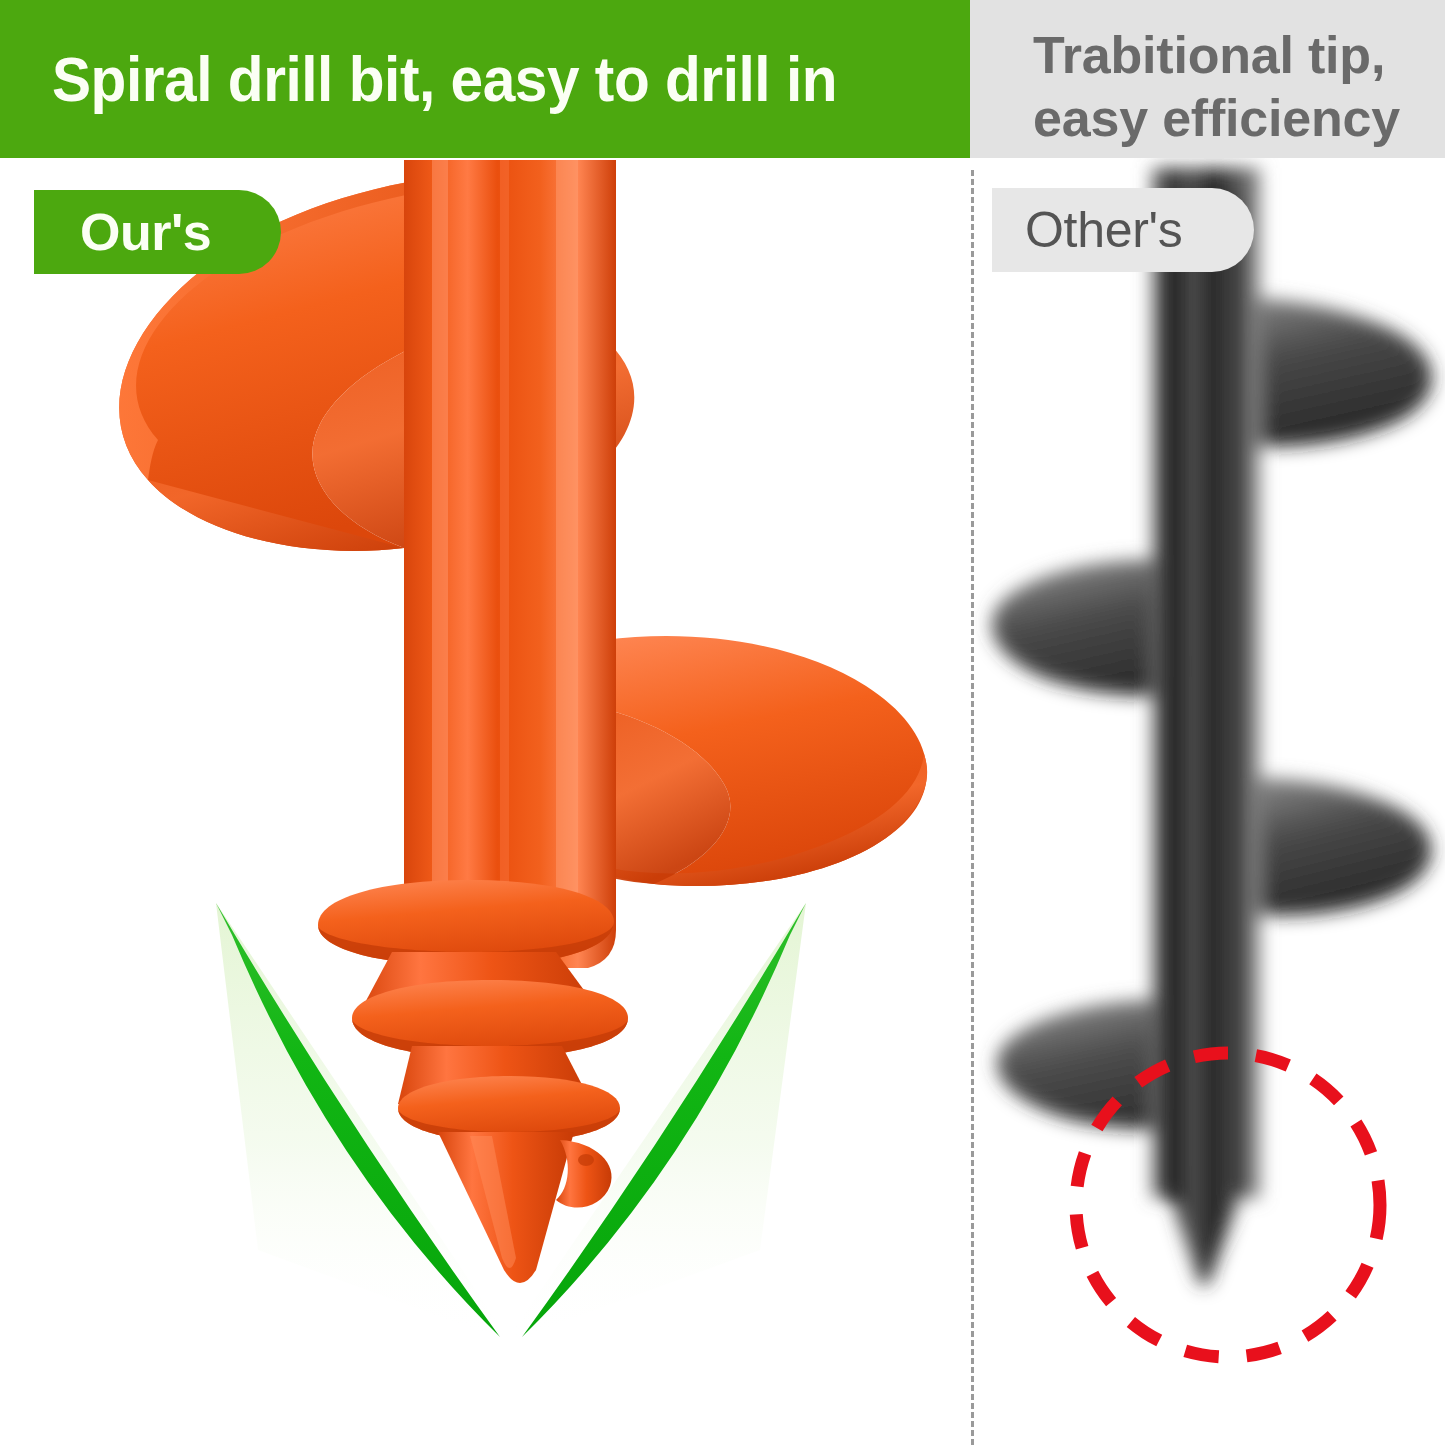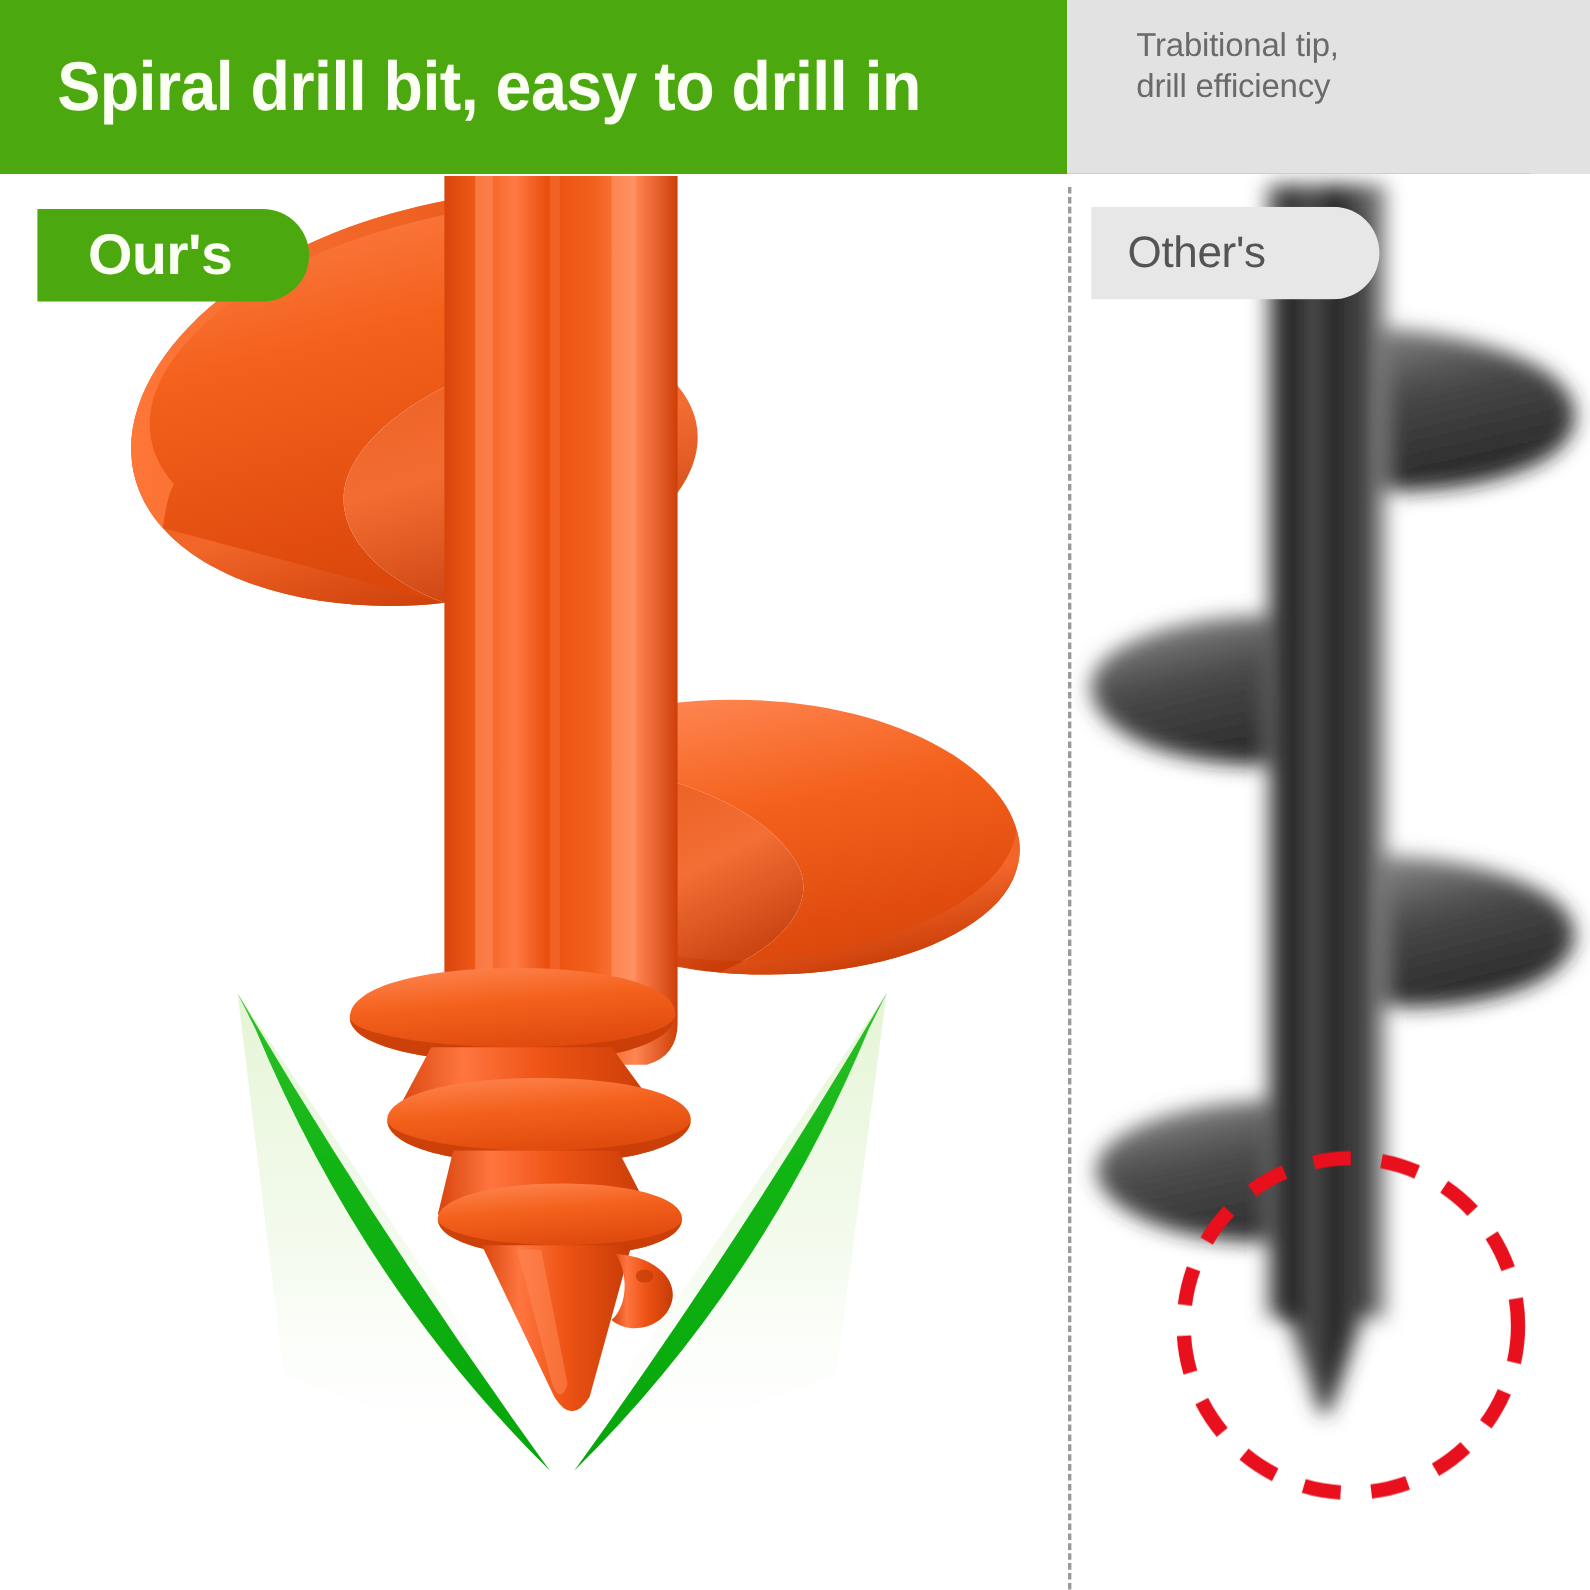--- a/index.html
+++ b/index.html
@@ -19,42 +19,42 @@
     position:absolute;left:52px;top:34px;width:900px;height:90px;
     display:flex;align-items:center;
     color:#fbfff4;font-size:63px;font-weight:bold;
     letter-spacing:-0.5px;line-height:1;
     font-family:"Liberation Sans","DejaVu Sans",sans-serif;
     transform:scaleX(0.93);transform-origin:left center;
     white-space:nowrap;
   }
   #title-right{
     position:absolute;left:1033px;top:24px;width:400px;
-    color:#6a6a6a;font-size:30px;font-weight:normal;line-height:1.22;
+    color:#6a6a6a;font-size:52px;font-weight:bold;line-height:1.22;
     letter-spacing:-0.2px;
   }
 
   
   .pill{
     position:absolute;height:84px;display:flex;align-items:center;
     border-radius:0 46px 46px 0;
   }
   #pill-ours{
     left:0;top:190px;width:247px;background:#4CA80F;
     padding-left:46px;box-sizing:border-box;margin-left:34px;
   }
   #pill-ours .pill-label{
     color:#fbfff4;font-size:52px;font-weight:bold;letter-spacing:-0.5px;
   }
   #pill-others{
     left:992px;top:188px;width:262px;background:#e7e7e7;
     padding-left:33px;box-sizing:border-box;
   }
   #pill-others .pill-label{
-    color:#545454;font-size:40px;font-weight:normal;letter-spacing:-0.3px;
+    color:#545454;font-size:50px;font-weight:normal;letter-spacing:-0.3px;
   }
 
   
   #divider{
     position:absolute;left:971px;top:170px;width:0;height:1275px;
     border-left:3px dashed #9a9a9a;
   }
 
   .svg-layer{position:absolute;left:0;top:0;width:1445px;height:1445px;
     pointer-events:none;}
@@ -263,21 +263,21 @@
     <circle cx="1228" cy="1205" r="152" fill="none" stroke="#E8101C" stroke-width="13" stroke-dasharray="34 28" stroke-linecap="butt"></circle>
   </svg>
 
   <div class="band" id="band-left"></div>
   <div class="band" id="band-right"></div>
 
   <div id="title-left">Spiral drill bit, easy to drill in</div>
 
   <div id="title-right">
     <div>Trabitional tip,</div>
-    <div>drill efficiency</div>
+    <div>easy efficiency</div>
   </div>
 
   <div class="pill" id="pill-ours">
     <span class="pill-label">Our's</span>
   </div>
   <div class="pill" id="pill-others">
     <span class="pill-label">Other's</span>
   </div>
 
   <div id="divider"></div>

